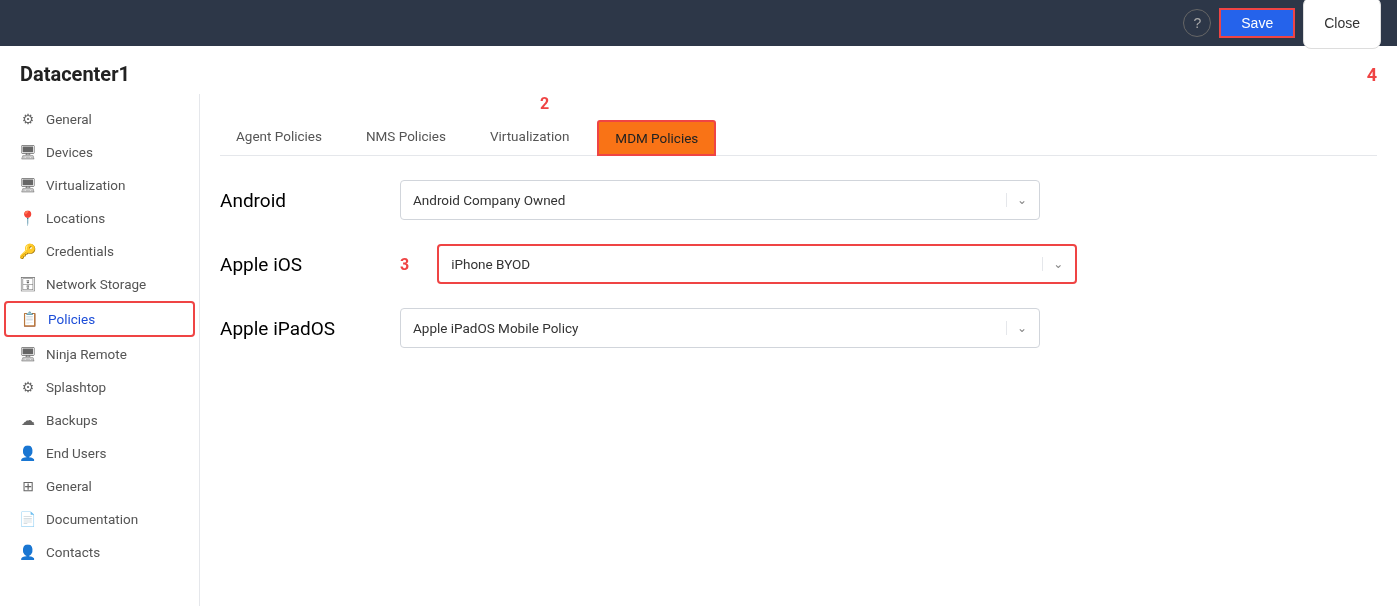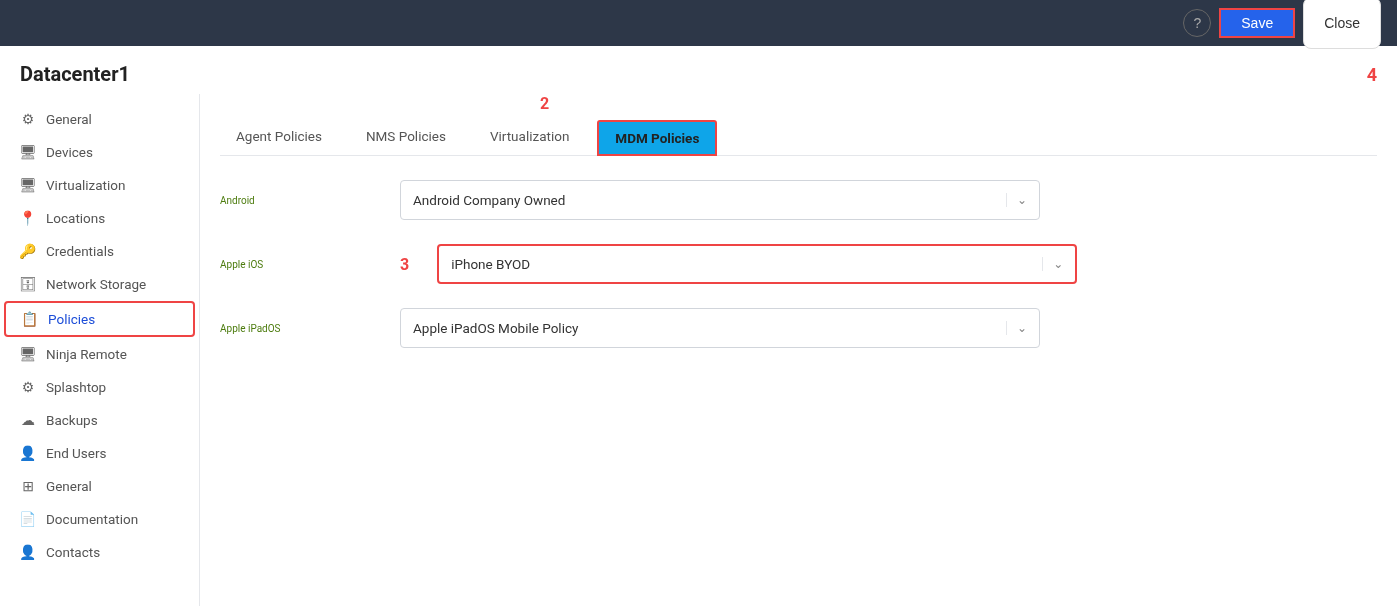--- a/index.html
+++ b/index.html
@@ -128,22 +128,22 @@
       color: #555;
       font-size: 13.5px;
       border-bottom: 2px solid transparent;
       margin-bottom: -1px;
     }
     .tab.active {
       color: #222;
       border: 2px solid #ef4444;
       border-radius: 3px 3px 0 0;
       border-bottom: 2px solid #ef4444;
-      font-weight: 700;
-      background: #0ea5e9;
+      font-weight: 400;
+      background: #f97316;
       position: relative;
     }
 
     
     .step-badge {
       color: #ef4444;
       font-size: 16px;
       font-weight: 700;
       margin-bottom: 4px;
       display: block;
@@ -152,22 +152,22 @@
     
     .form-row {
       display: flex;
       align-items: center;
       margin-bottom: 24px;
       gap: 20px;
     }
     .form-label {
       width: 160px;
       flex-shrink: 0;
-      color: #4d7c0f;
-      font-size: 10px;
+      color: #000000;
+      font-size: 19px;
     }
     .form-select-wrapper {
       flex: 1;
       max-width: 640px;
       position: relative;
       display: flex;
       align-items: center;
       border: 1px solid #d1d5db;
       border-radius: 4px;
       background: #fff;

